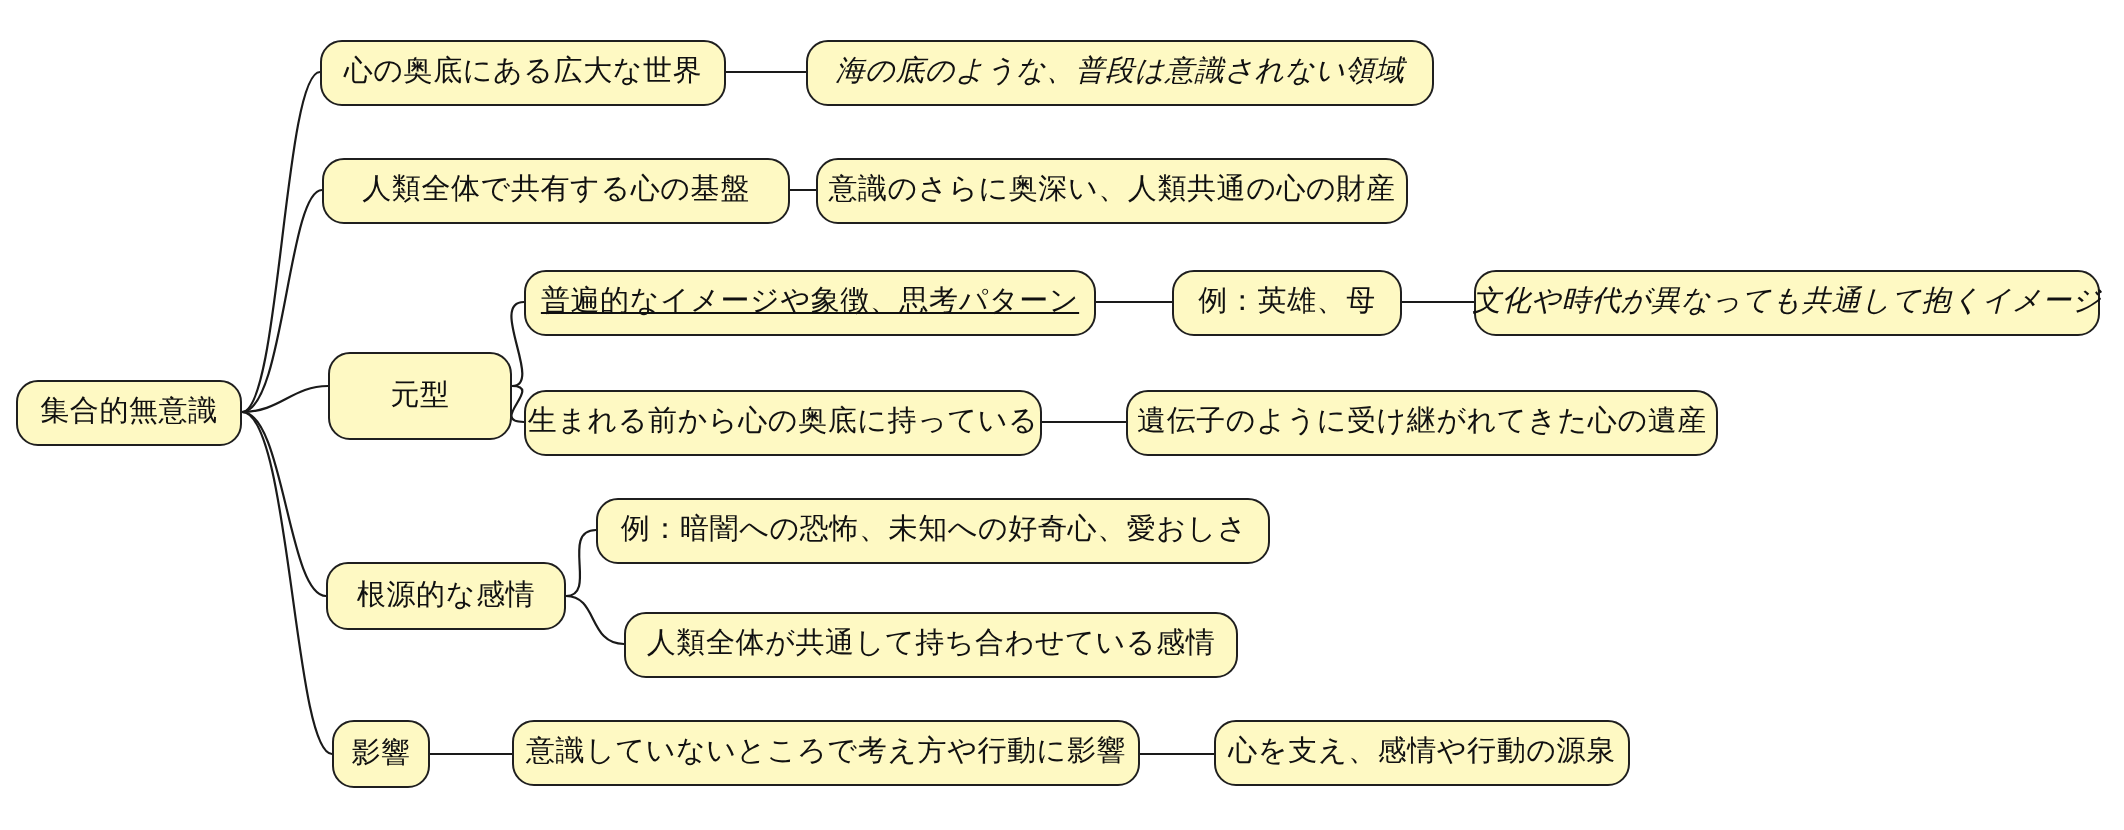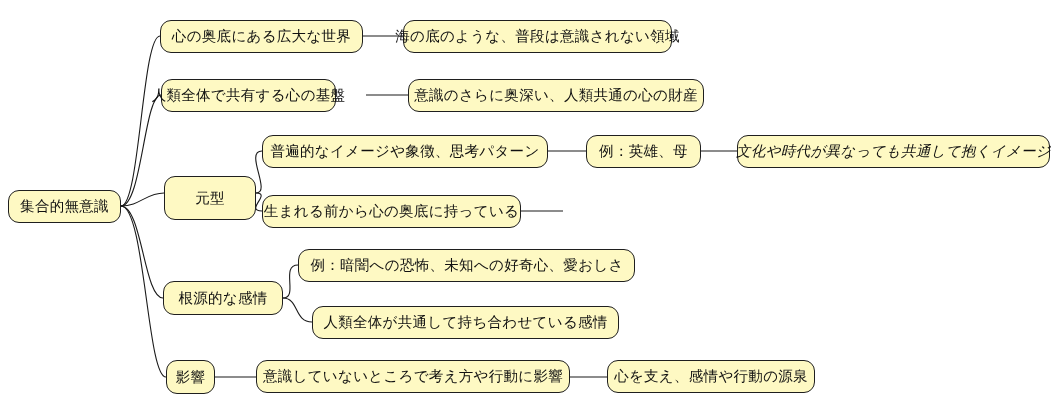--- a/index.html
+++ b/index.html
@@ -91,52 +91,55 @@
   </svg>
 
   <div class="node" style="left:8px; top:190px; width:113px; height:33px;">
     <span class="node-label">集合的無意識</span>
   </div>
 
   <div class="node" style="left:160px; top:20px; width:203px; height:33px;">
     <span class="node-label">心の奥底にある広大な世界</span>
   </div>
 
-  <div class="node" style="left:403px; top:20px; width:269px; height:33px;">
+  <div class="node" style="left:403px; top:20px; width:314px; height:33px;font-style:italic;">
     <span class="node-label">海の底のような、普段は意識されない領域</span>
   </div>
 
-  <div class="node" style="left:161px; top:79px; width:175px; height:33px;">
+  <div class="node" style="left:161px; top:79px; width:234px; height:33px;">
     <span class="node-label">人類全体で共有する心の基盤</span>
   </div>
 
   <div class="node" style="left:408px; top:79px; width:296px; height:33px;text-align:center;">
     <span class="node-label">意識のさらに奥深い、人類共通の心の財産</span>
   </div>
 
   <div class="node" style="left:164px; top:176px; width:92px; height:44px;">
     <span class="node-label">元型</span>
   </div>
 
-  <div class="node" style="left:262px; top:135px; width:286px; height:33px;">
+  <div class="node" style="left:262px; top:135px; width:286px; height:33px;text-decoration:underline;">
     <span class="node-label">普遍的なイメージや象徴、思考パターン</span>
   </div>
 
   <div class="node" style="left:586px; top:135px; width:115px; height:33px;">
     <span class="node-label">例：英雄、母</span>
   </div>
 
   <div class="node" style="left:737px; top:135px; width:313px; height:33px;font-style:italic;">
     <span class="node-label">文化や時代が異なっても共通して抱くイメージ</span>
   </div>
 
   <div class="node" style="left:262px; top:195px; width:259px; height:33px;">
     <span class="node-label">生まれる前から心の奥底に持っている</span>
   </div>
 
+  <div class="node" style="left:563px; top:195px; width:296px; height:33px;">
+    <span class="node-label">遺伝子のように受け継がれてきた心の遺産</span>
+  </div>
 
   <div class="node" style="left:163px; top:281px; width:120px; height:34px;">
     <span class="node-label">根源的な感情</span>
   </div>
 
   <div class="node" style="left:298px; top:249px; width:337px; height:33px;padding-left:12px;">
     <span class="node-label">例：暗闇への恐怖、未知への好奇心、愛おしさ</span>
   </div>
 
   <div class="node" style="left:312px; top:306px; width:307px; height:33px;font-family:Liberation Serif, serif;">

